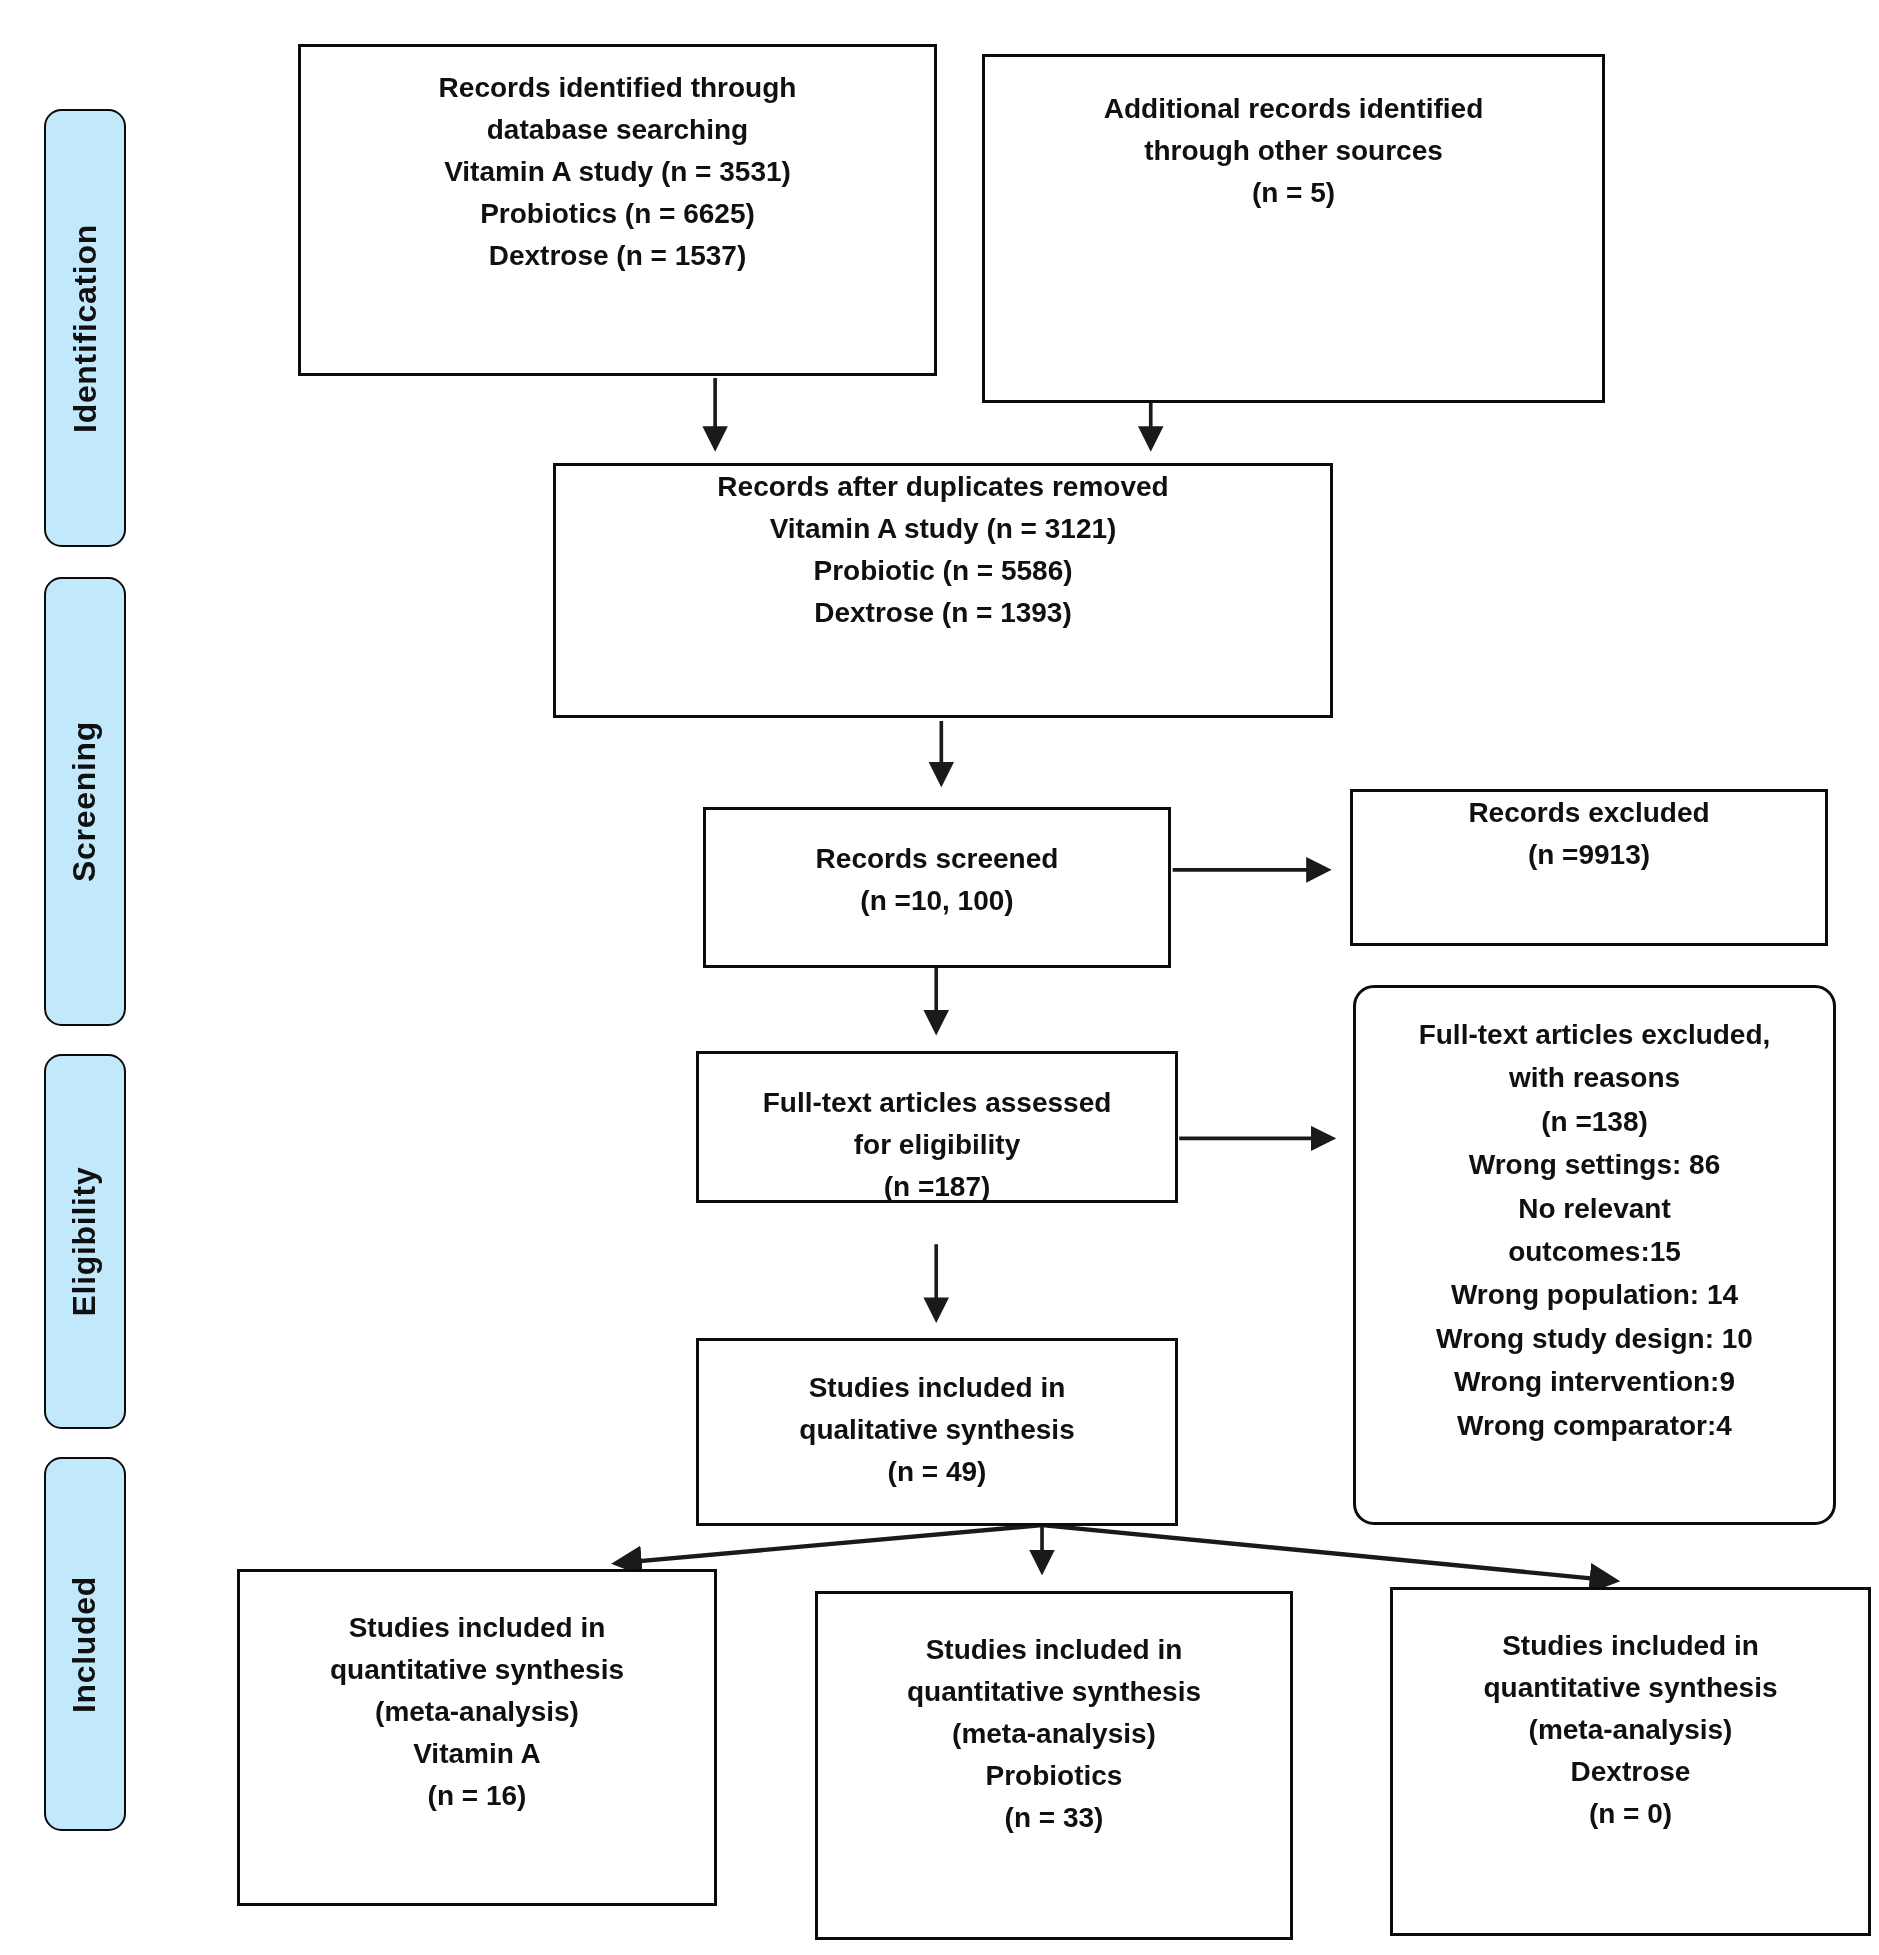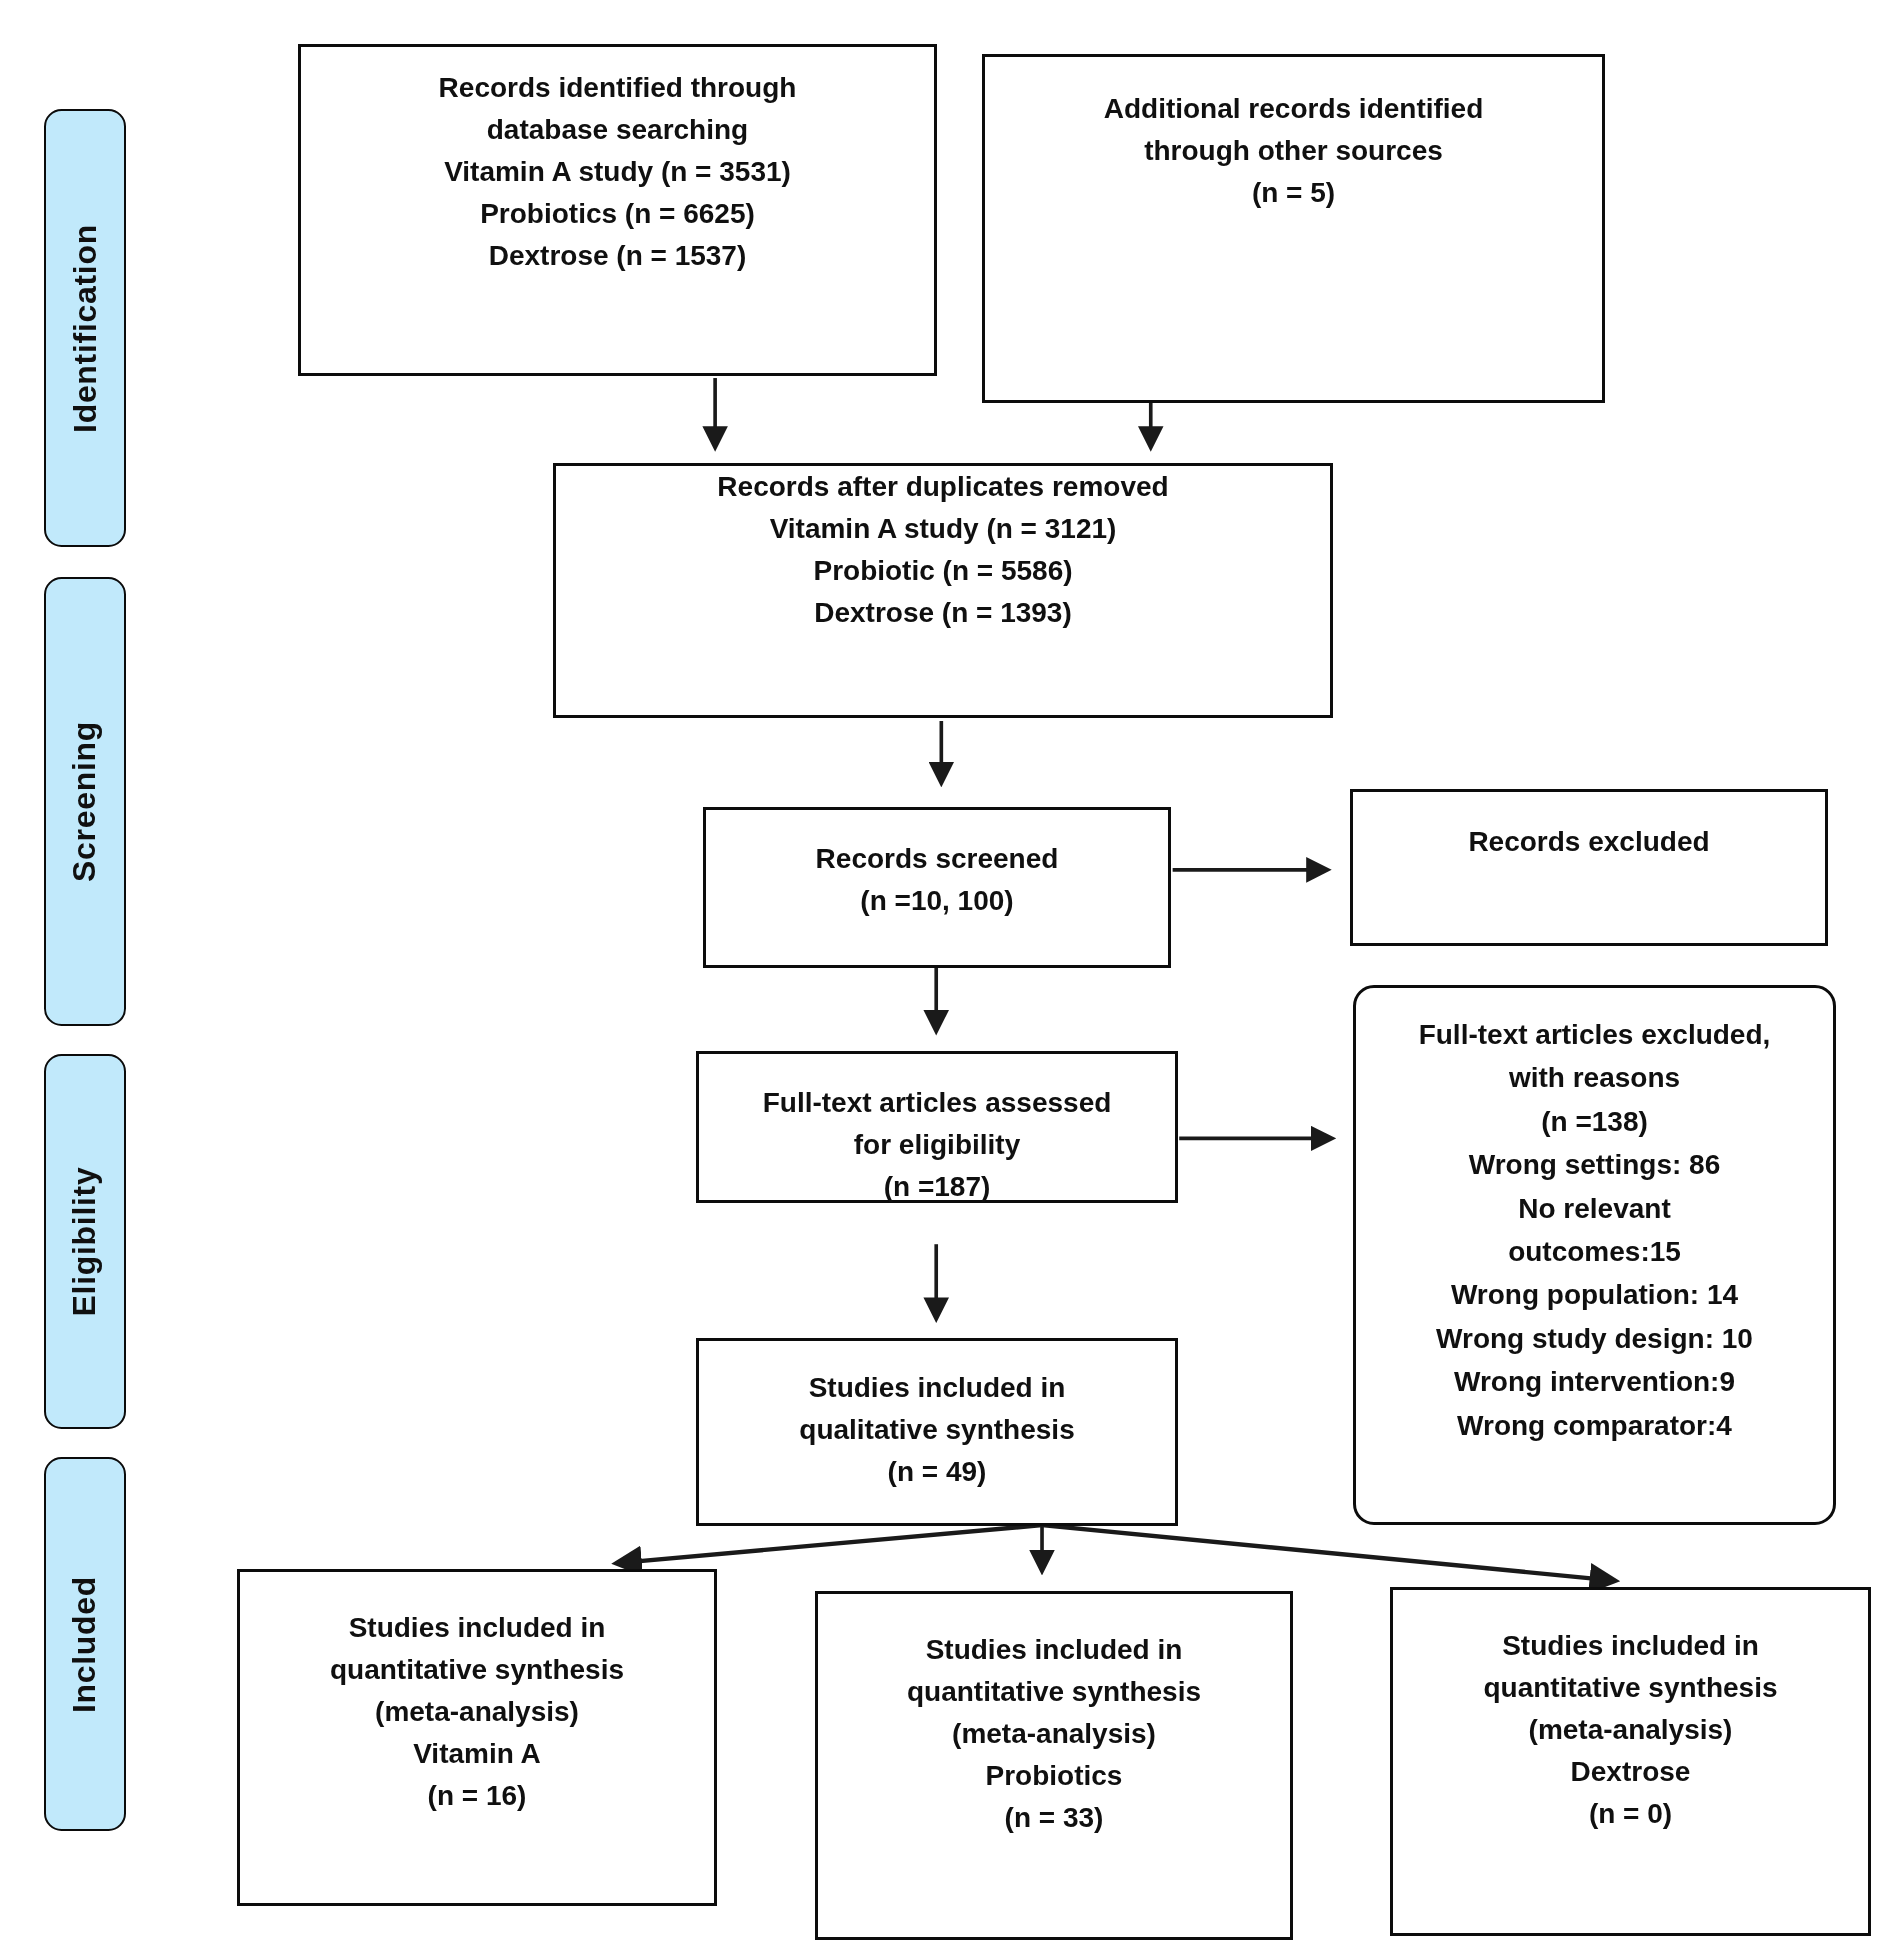--- a/index.html
+++ b/index.html
@@ -44,21 +44,21 @@
   
   #stage-identification{left:44px;top:109px;width:82px;height:438px;}
   #stage-screening     {left:44px;top:577px;width:82px;height:449px;}
   #stage-eligibility   {left:44px;top:1054px;width:82px;height:375px;}
   #stage-included      {left:44px;top:1457px;width:82px;height:374px;}
 
   #box-identified {left:298px; top:44px;  width:639px; height:332px; padding-top:20.4px;text-align:center;}
   #box-additional {left:982px;top:54px;  width:623px; height:349px; padding-top:31px;}
   #box-duplicates {left:553px; top:463px; width:780px;height:255px; padding-top:0;}
   #box-screened   {left:703px; top:799px;width:468px; height:161px; padding-top:28px;margin-top:8px;}
-  #box-excluded   {left:1350px;top:789px;width:478px; height:157px; padding-top:29px;text-align:center;}
+  #box-excluded   {left:1350px;top:789px;width:478px; height:157px; text-align:center;}
   #box-fulltext   {left:696px; top:1051px;width:482px; height:152px; padding-top:28px;}
   #box-ft-excluded{left:1353px;top:985px;width:483px; height:540px; padding-top:25px; line-height:1.55;border-radius:21px;}
   #box-qualitative{left:696px; top:1338px;width:482px; height:188px; padding-top:26px;}
   #box-quant-va   {left:237px; top:1569px;width:480px; height:337px; padding-top:35px;}
   #box-quant-pro  {left:815px;top:1591px;width:478px; height:349px; padding-top:35px;}
   #box-quant-dex  {left:1390px;top:1587px;width:481px; height:349px; padding-top:35px;}
 </style>
 </head>
 <body>
 
@@ -112,20 +112,21 @@
       <div class="tline">Vitamin A study (n = 3121)</div>
       <div class="tline">Probiotic (n = 5586)</div>
       <div class="tline">Dextrose (n = 1393)</div>
     </div>
   <div class="fbox" id="box-screened">
       <div class="tline">Records screened</div>
       <div class="tline">(n =10, 100)</div>
     </div>
   <div class="fbox" id="box-excluded">
       <div class="tline">Records excluded</div>
+      <div class="tline">(n =9913)</div>
     </div>
   <div class="fbox" id="box-fulltext">
       <div class="tline">Full-text articles assessed</div>
       <div class="tline">for eligibility</div>
       <div class="tline">(n =187)</div>
     </div>
   <div class="fbox" id="box-ft-excluded">
       <div class="tline">Full-text articles excluded,</div>
       <div class="tline">with reasons</div>
       <div class="tline">(n =138)</div>

